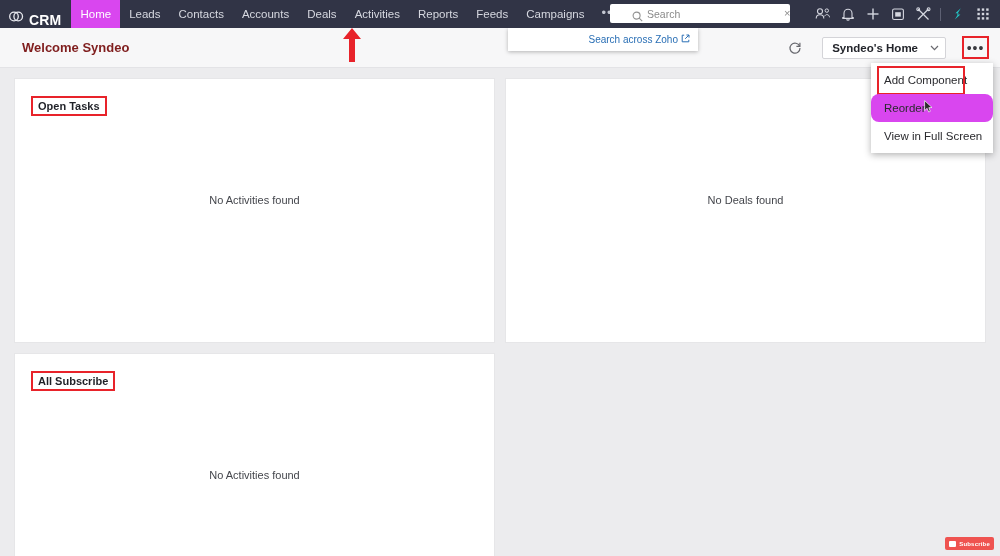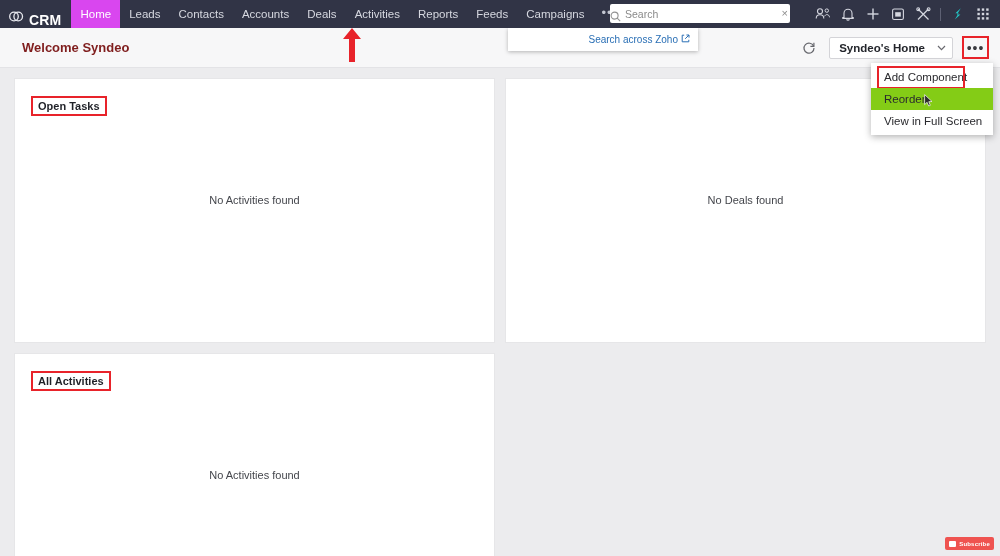--- a/index.html
+++ b/index.html
@@ -38,21 +38,21 @@
   .navitem.active { background: #d946ef; color: #ffffff; }
   .navitem.dots { color:#c3c6d1; font-size: 13px; letter-spacing: 1px; padding: 0 8px 4px 8px;}
 
   
   .searchwrap {
     position: absolute; left: 610px; top: 4px;
     width: 180px; height: 19px;
     background: #ffffff;
     border-radius: 2px;
     display: flex; align-items: center;
-    padding: 0 0;
+    padding: 0 22px;
   }
   .search-icon { width: 11px; height: 11px; flex: none; opacity: .75; }
   .search-input {
     border: none; outline: none;
     font-family: "Liberation Sans", sans-serif;
     font-size: 10.5px; color: #5a5a5a;
     flex: 1; margin-left: 4px; background: transparent;
   }
   .search-input::placeholder { color: #8a8a8a; }
   .search-clear {
@@ -97,21 +97,21 @@
     background: #f7f7f8;
     border-bottom: 1px solid #e3e3e6;
     display: flex; align-items: center;
   }
   .welcome {
     margin-left: 22px;
     font-size: 13px; font-weight: bold; color: #7f1d1d;
   }
   .subright {
     position: absolute; right: 12px; top: 0; height: 40px;
-    display: flex; align-items: center; gap: 10px;
+    display: flex; align-items: center; gap: 17px;
   }
   .refresh-btn {
     width: 20px; height: 20px; cursor: pointer;
     display:flex; align-items:center; justify-content:center;
   }
   .home-select {
     height: 22px; min-width: 108px;
     background: #ffffff;
     border: 1px solid #d4d4d8;
     border-radius: 2px;
@@ -137,28 +137,29 @@
   
   .menu {
     position: absolute; left: 871px; top: 63px;
     width: 122px;
     background: #ffffff;
     box-shadow: 0 2px 7px rgba(0,0,0,.3);
     z-index: 50;
     padding: 3px 0;
   }
   .menu-item {
-    height: 22px;
+    height: 28px;
     display: flex; align-items: center;
     padding-left: 13px;
     font-size: 11.5px; color: #2a2a2e;
     cursor: pointer; position: relative;
     white-space: nowrap;
-  }
-  .menu-item.hover { background: #84cc16; }
+    border-radius: 8px;
+  }
+  .menu-item.hover { background: #d946ef; }
   .menu-item.boxed::after {
     content: ""; position: absolute;
     left: 6px; top: 0px; right: 28px; bottom: -1px;
     border: 2px solid #e8232a;
     pointer-events: none;
   }
   .menu-item.boxed { padding-left: 13px; }
   .cursor-arrow {
     position: absolute; left: 53px; top: 6px;
     width: 9px; height: 13px;
@@ -394,21 +395,21 @@
     <div class="card-title">Open Tasks</div>
     <div class="card-empty">No Activities found</div>
   </div>
 
 
   <div class="card">
     <div class="card-empty">No Deals found</div>
   </div>
 
   <div class="card">
-    <div class="card-title">All Activities</div>
+    <div class="card-title">All Subscribe</div>
     <div class="card-empty">No Activities found</div>
   </div>
 </div>
 
 <div class="arrow-anno">
   <svg width="20" height="34" viewBox="0 0 20 34">
     <polygon points="10,0 19,11 13,11 13,34 7,34 7,11 1,11" fill="#e8232a"></polygon>
   </svg>
 </div>
 

